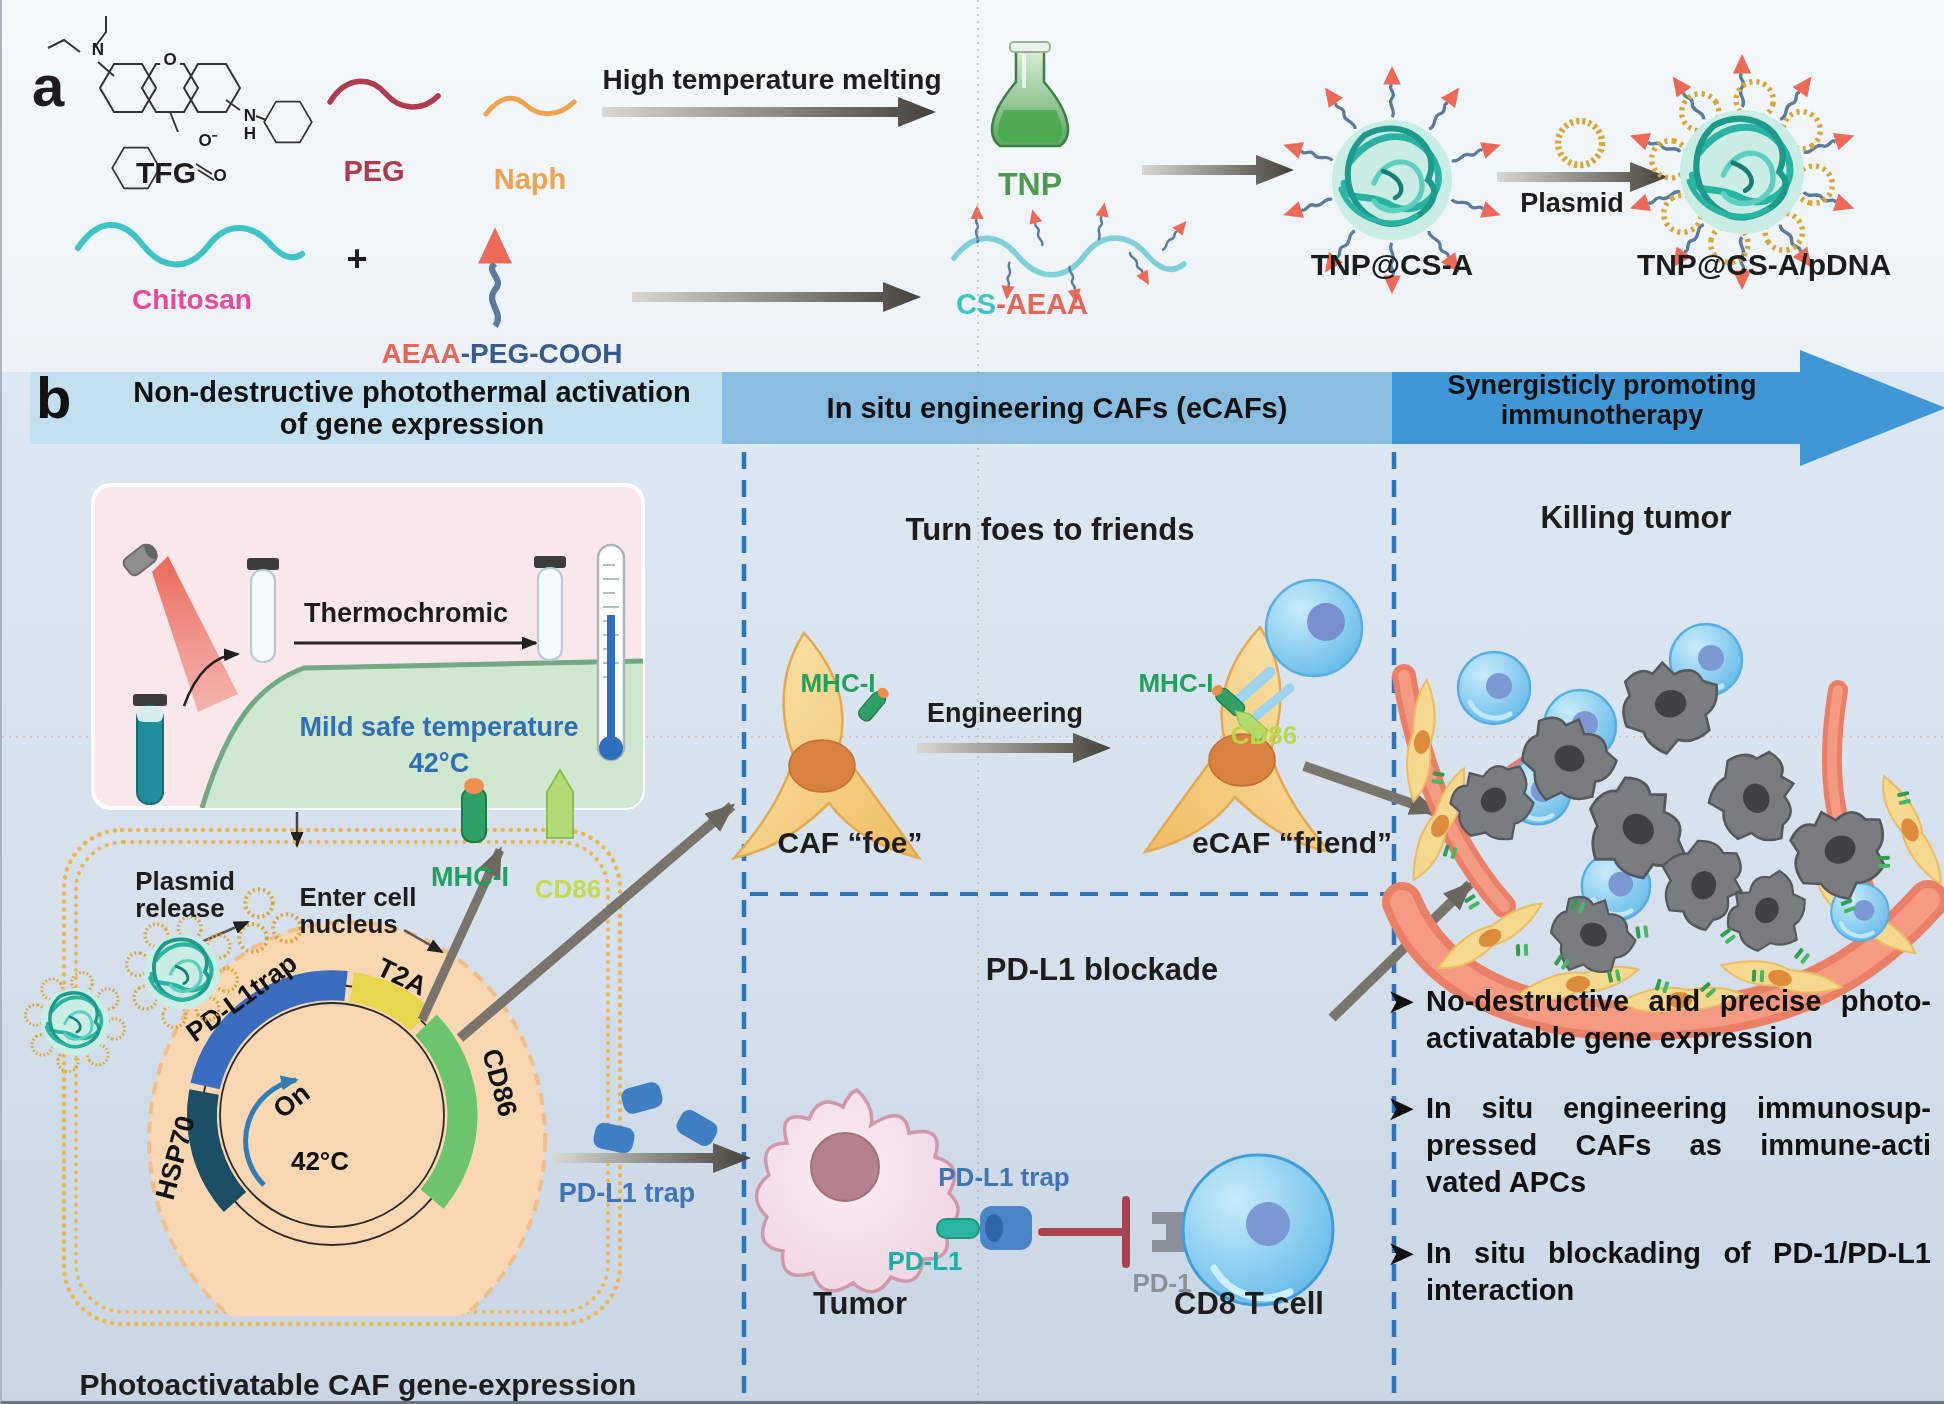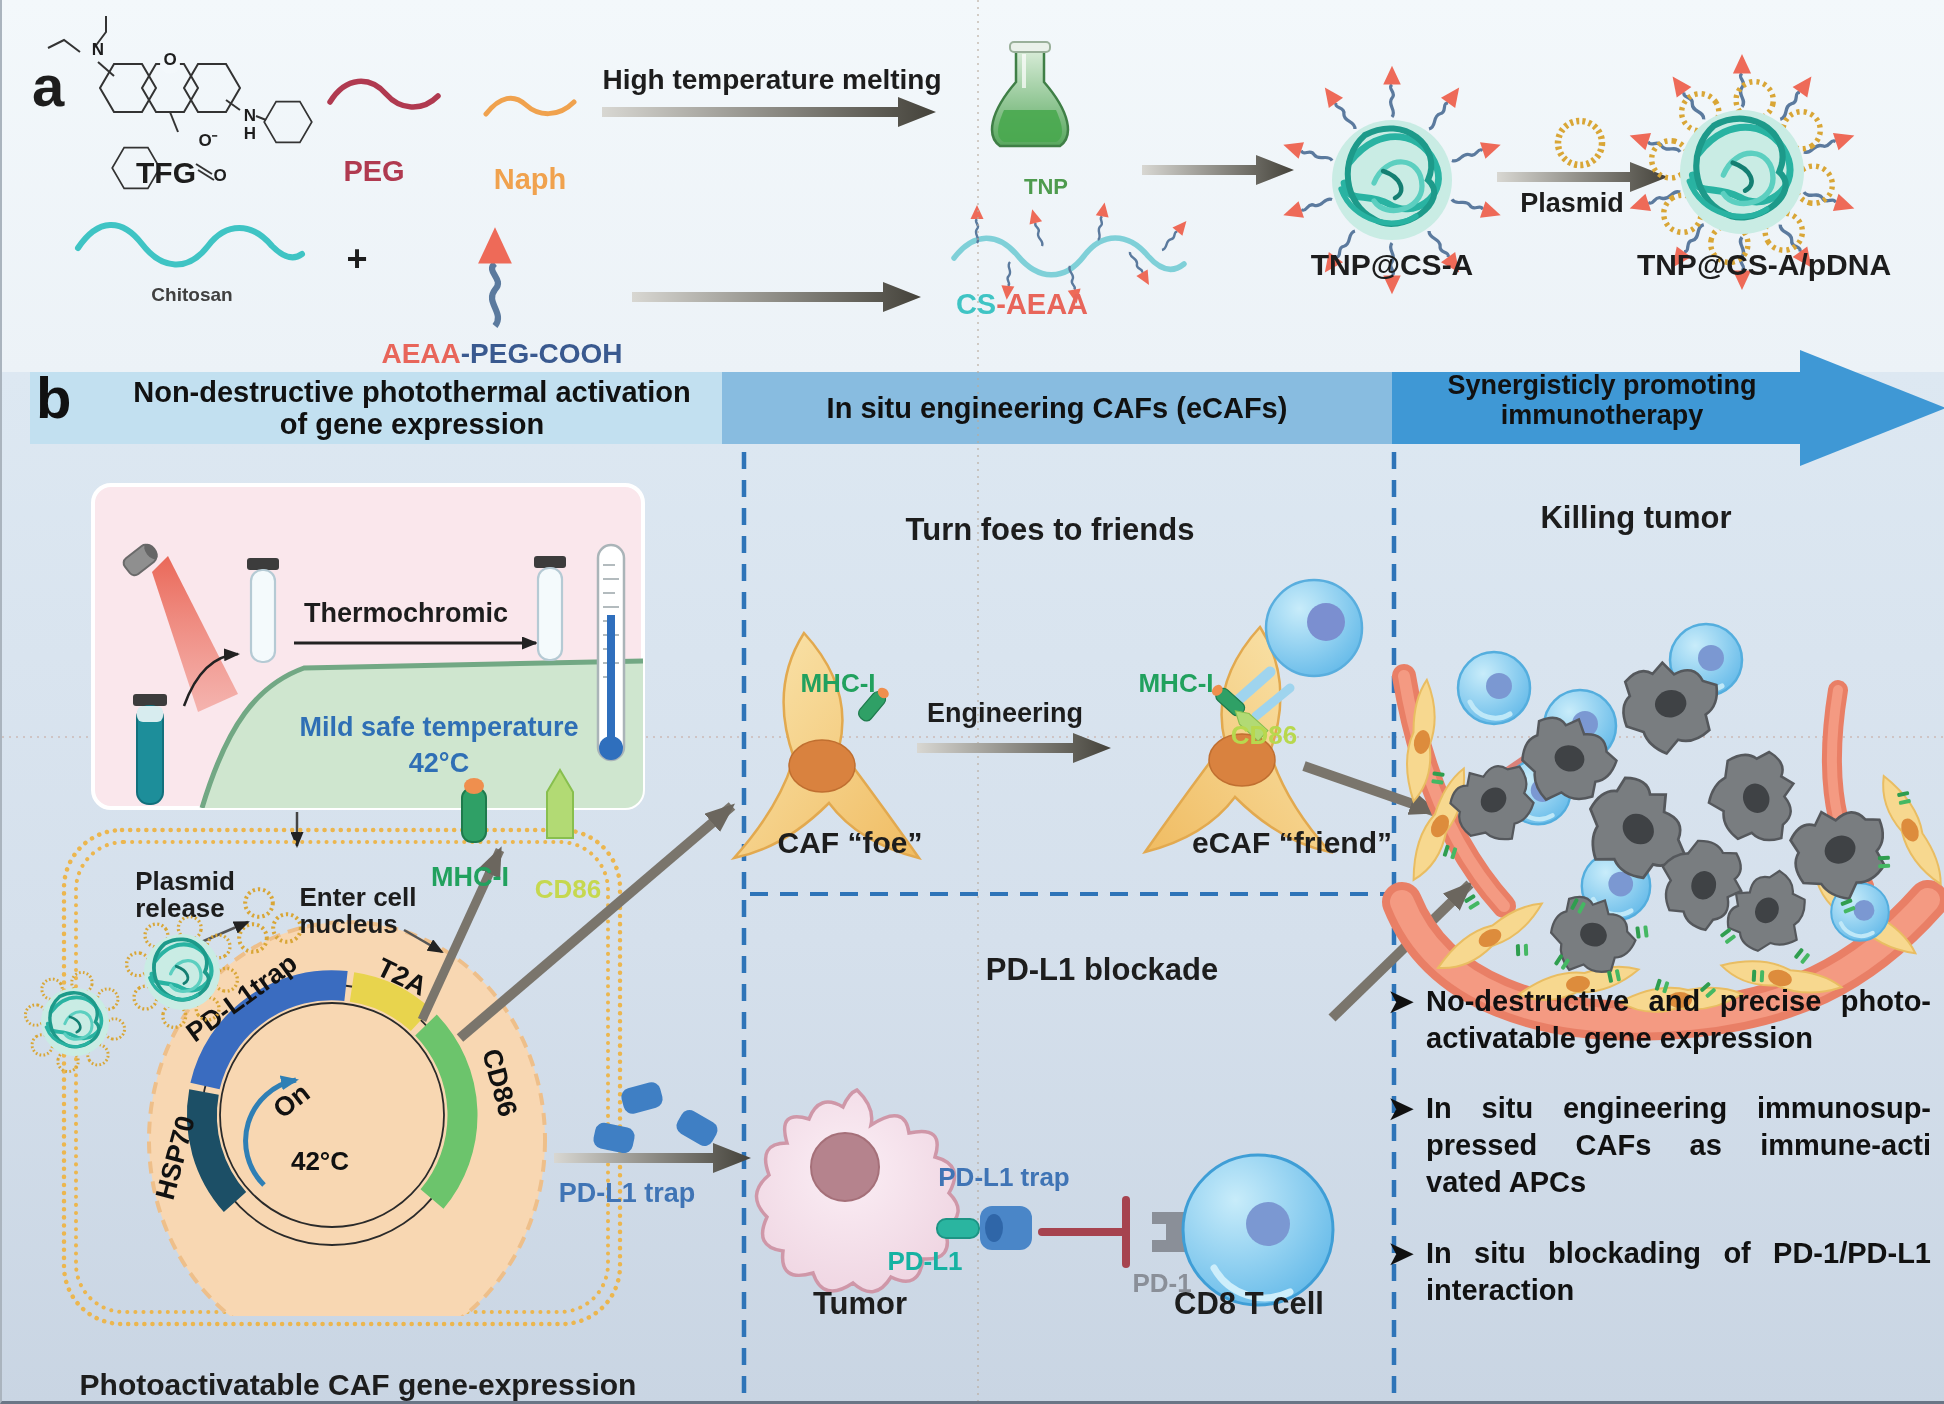--- a/index.html
+++ b/index.html
@@ -409,22 +409,22 @@
     </g>
   </svg>
 
   <div class="lbl" style="left:46px;top:52px;font-size:58px;transform:none;left:30px;">a</div>
   <div class="lbl" style="top:364px;font-size:58px;transform:none;left:34px;color:#111;">b</div>
 
   <div class="lbl" style="left:164px;top:156px;font-size:30px;">TFG</div>
   <div class="lbl" style="left:372px;top:155px;font-size:29px;color:#b03a50;">PEG</div>
   <div class="lbl" style="left:528px;top:163px;font-size:29px;color:#f0a24e;">Naph</div>
   <div class="lbl" style="left:770px;top:64px;font-size:28px;">High temperature melting</div>
-  <div class="lbl" style="left:1028px;top:174px;font-size:22px;color:#4e9b4e;margin-left:16px;">TNP</div>
-  <div class="lbl" style="left:190px;top:284px;font-size:19px;color:#404040;">Chitosan</div>
+  <div class="lbl" style="left:1028px;top:166px;font-size:32px;color:#4e9b4e;">TNP</div>
+  <div class="lbl" style="left:190px;top:284px;font-size:28px;color:#ec4899;">Chitosan</div>
   <div class="lbl" style="left:355px;top:238px;font-size:36px;">+</div>
   <div class="lbl" style="left:500px;top:338px;font-size:28px;"><span style="color:#e8655a;">AEAA</span><span style="color:#39598f;">-PEG-COOH</span></div>
   <div class="lbl" style="left:1020px;top:288px;font-size:29px;"><span style="color:#3fc4c4;">CS</span><span style="color:#e8655a;">-AEAA</span></div>
   <div class="lbl" style="left:1390px;top:248px;font-size:30px;">TNP@CS-A</div>
   <div class="lbl" style="left:1570px;top:188px;font-size:27px;">Plasmid</div>
   <div class="lbl" style="left:1762px;top:248px;font-size:30px;">TNP@CS-A/pDNA</div>
 
   <div class="bandtxt" style="position:absolute;left:120px;top:374px;width:580px;height:68px;font-size:29px;">Non-destructive photothermal activation of gene expression</div>
   <div class="bandtxt" style="position:absolute;left:720px;top:372px;width:670px;height:72px;font-size:29px;">In situ engineering CAFs (eCAFs)</div>
   <div class="bandtxt" style="position:absolute;left:1398px;top:372px;width:404px;height:56px;font-size:27px;">Synergisticly promoting immunotherapy</div>

